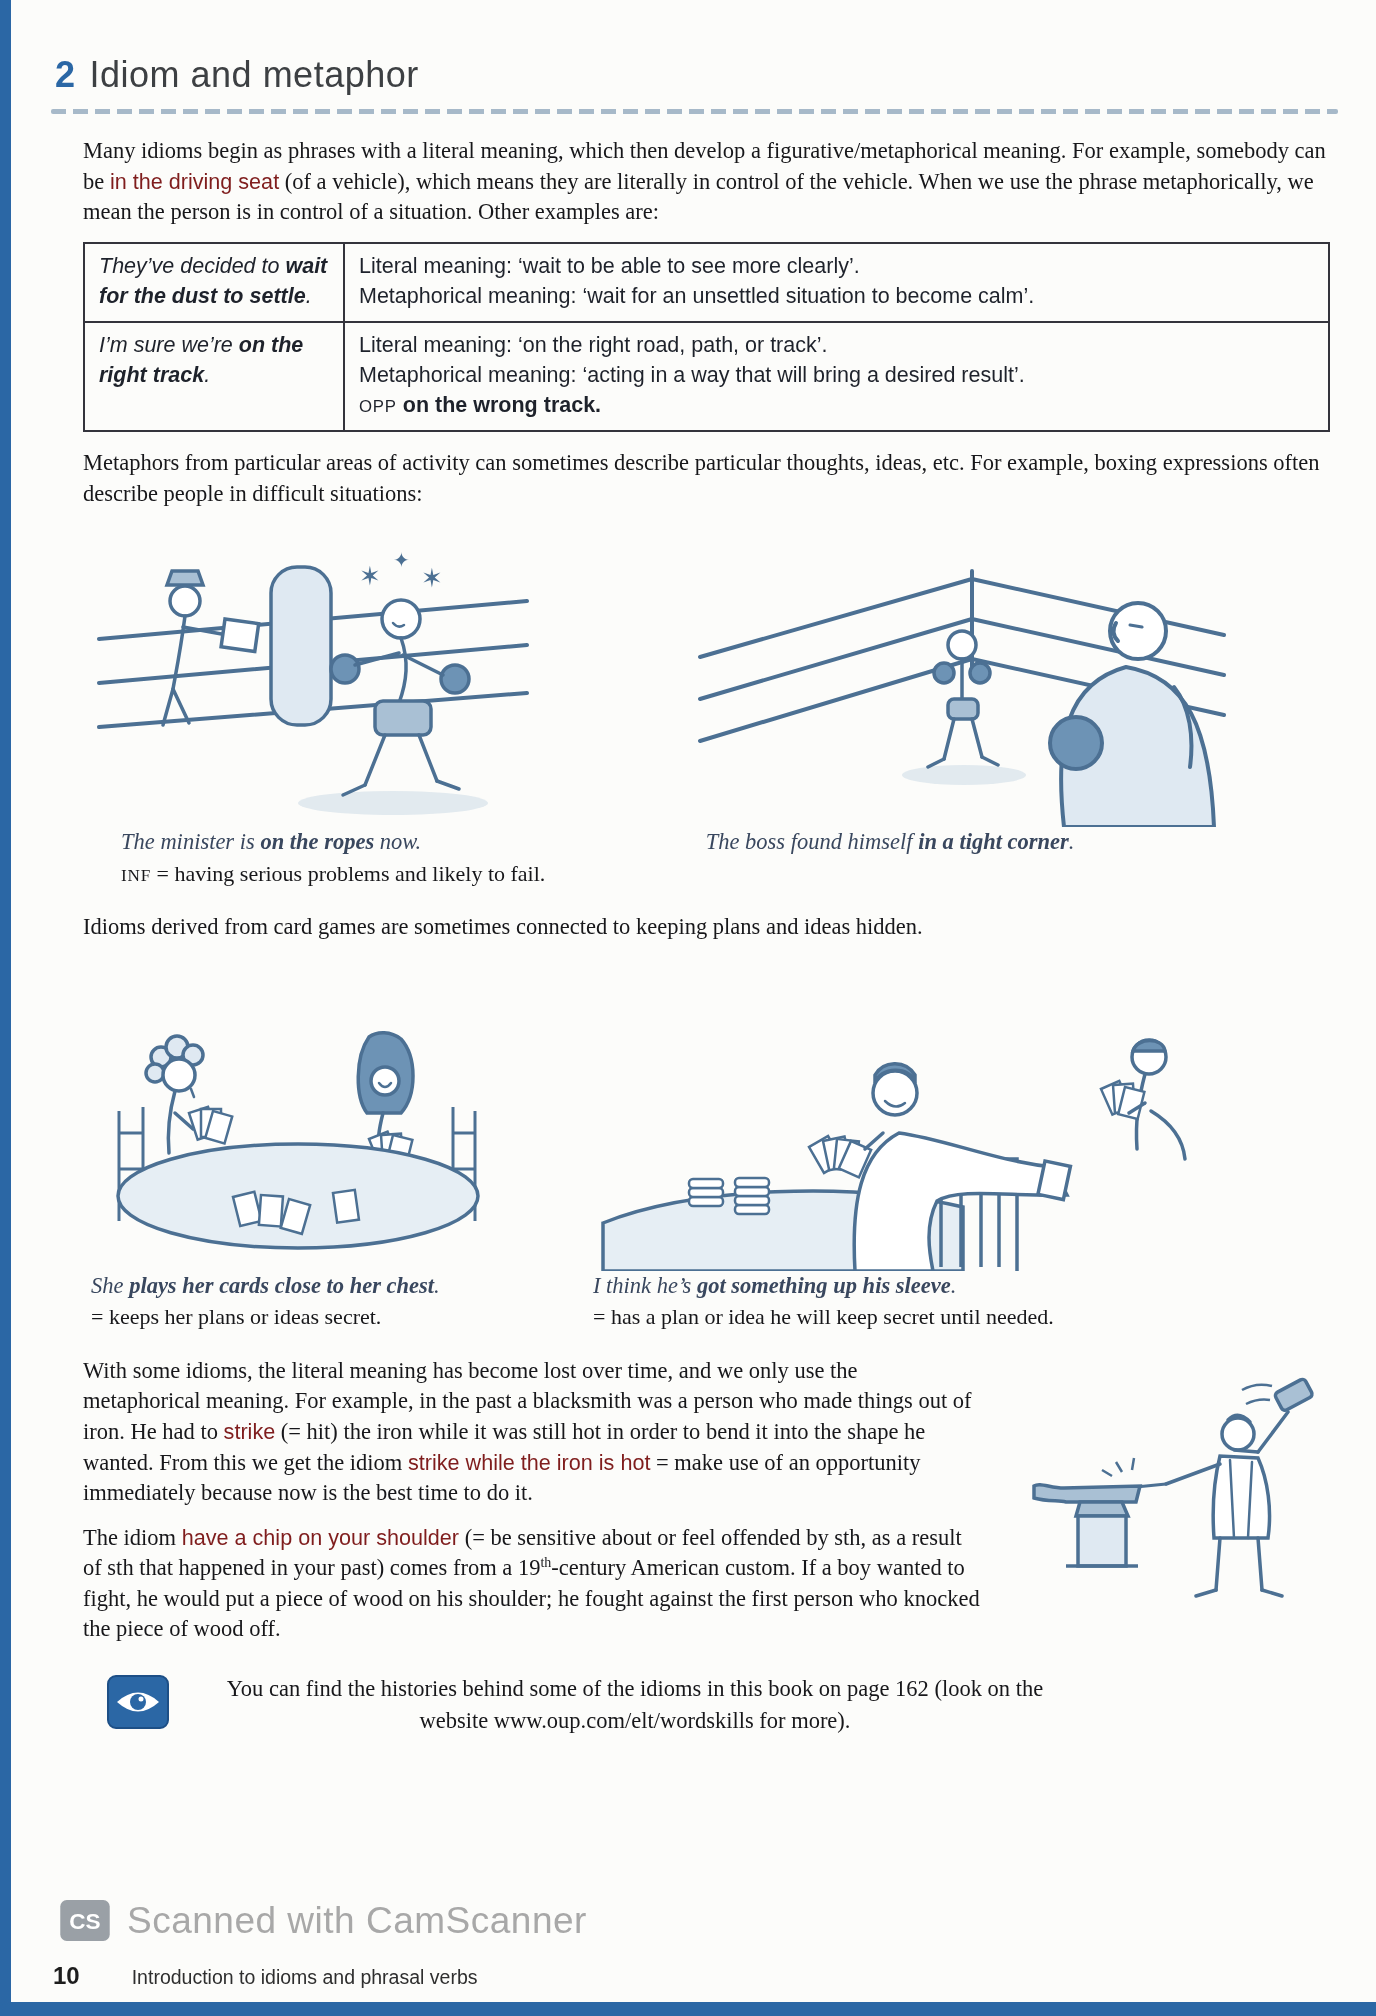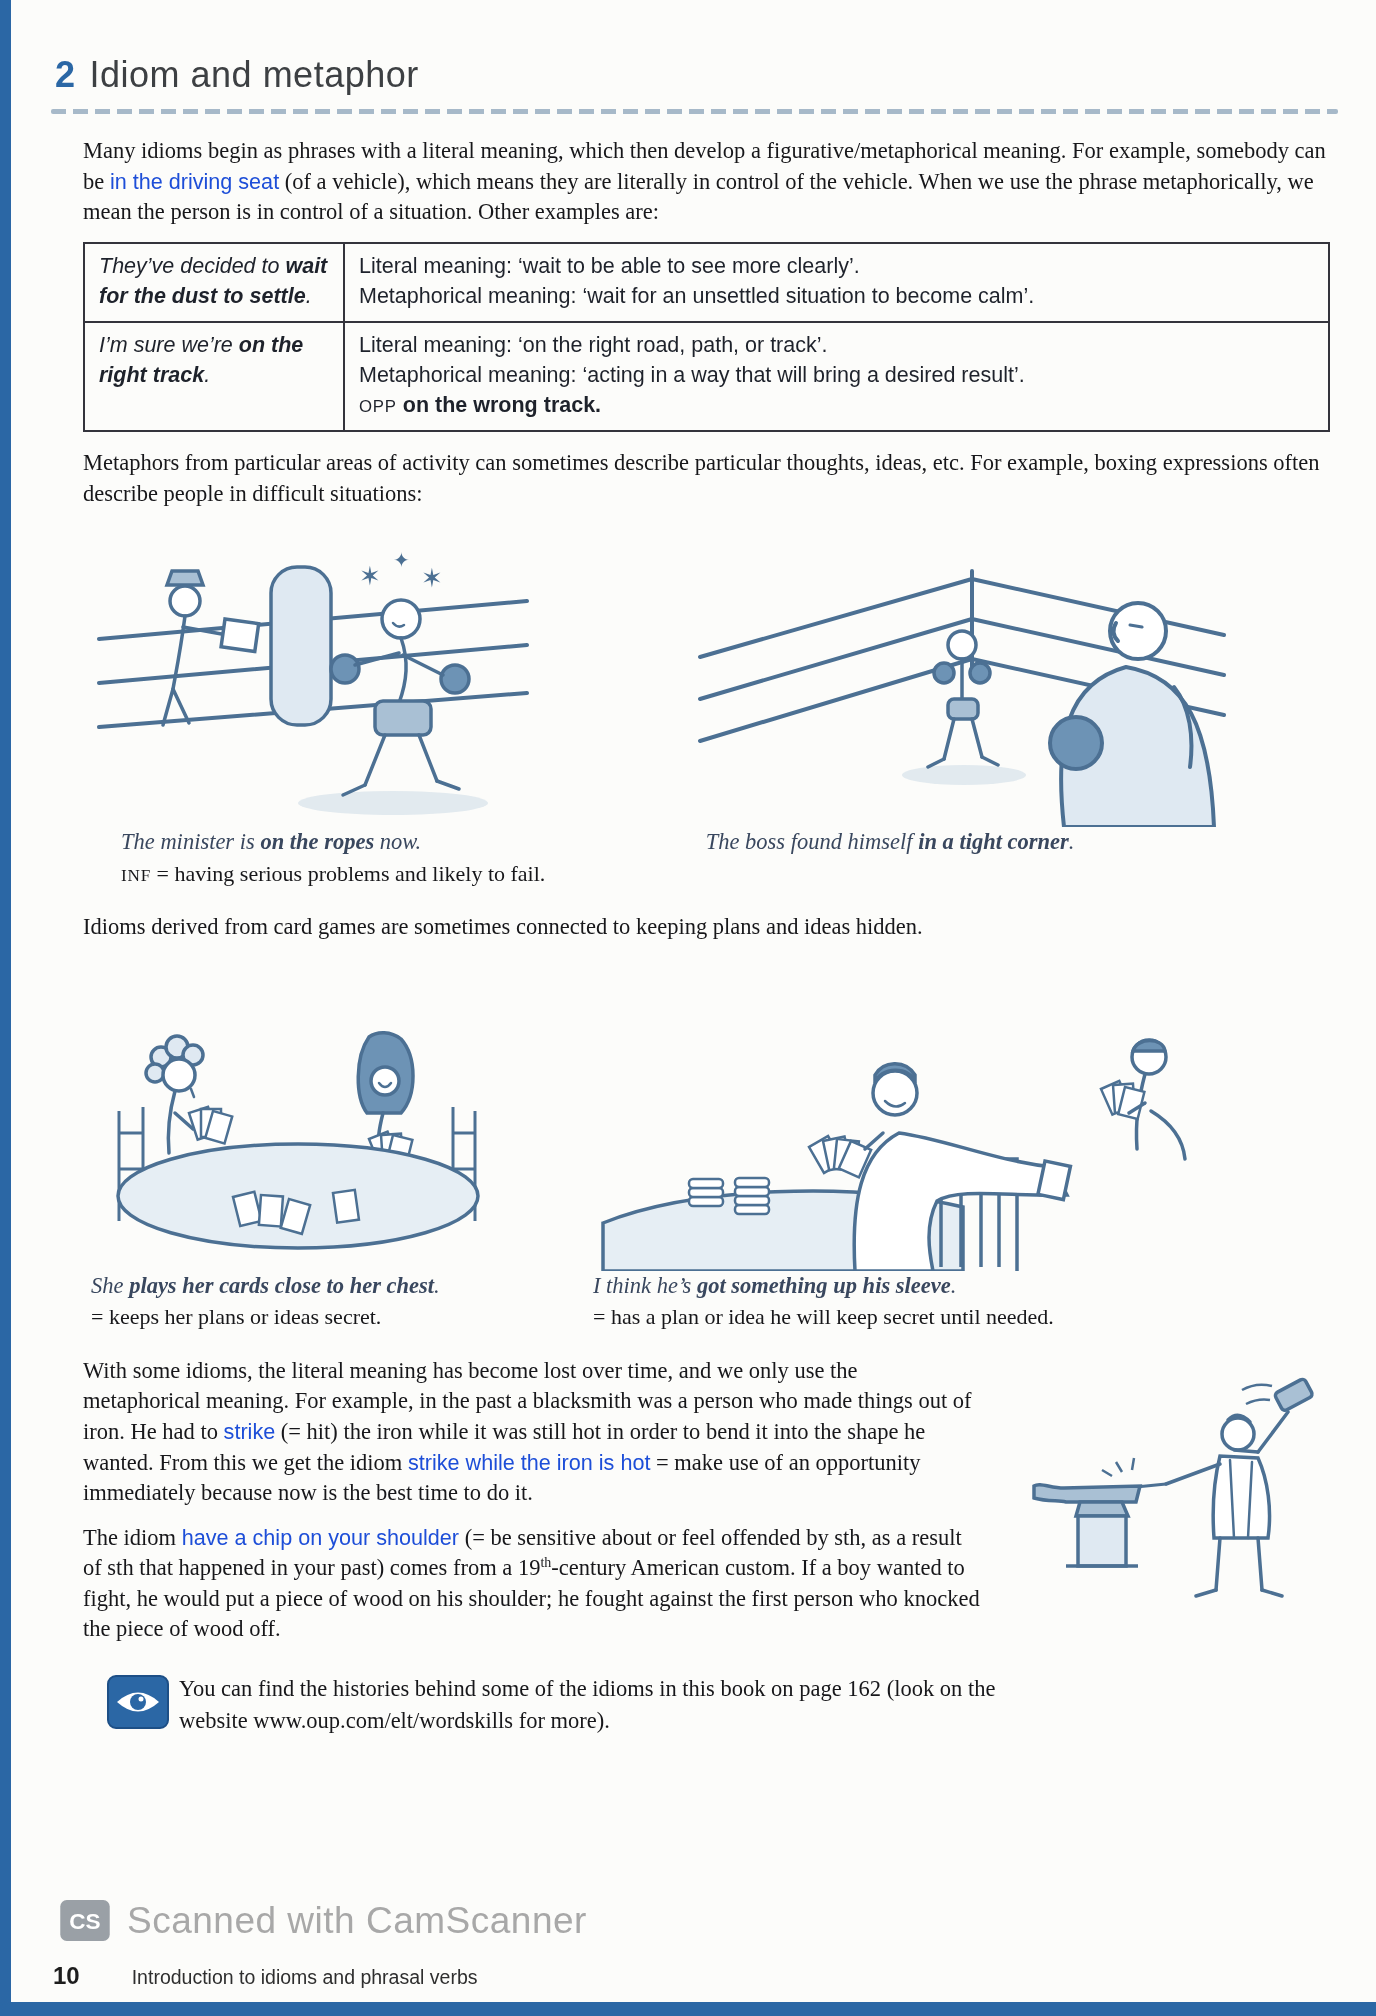--- a/index.html
+++ b/index.html
@@ -8,21 +8,21 @@
     position:relative; width:1376px; height:2016px; background:#fcfcfa;
     border-left:11px solid #2b67a5; border-bottom:14px solid #2b67a5;
     overflow:hidden; color:#17171a;
   }
   .head { margin:54px 46px 0 44px; }
   .head h1 { font-family:Liberation Sans, sans-serif; font-size:36px; font-weight:500; color:#3d4043; letter-spacing:.5px; }
   .unit { color:#2b67a5; font-weight:700; margin-right:14px; }
   .rule { height:5px; margin:13px 38px 0 40px; background:repeating-linear-gradient(90deg,#a7b9c9 0 15px, transparent 15px 22px); border-radius:2px; }
   .content { padding:0 46px 0 72px; }
   p.body { font-size:22.5px; line-height:1.36; margin-top:22px; color:#17171a; }
-  .vocab { font-family:"Liberation Sans", sans-serif; color:#1d4ed8; font-size:.96em; }
+  .vocab { font-family:"Liberation Sans", sans-serif; color:#7f1d1d; font-size:.96em; }
   sup { font-size:.62em; vertical-align:super; }
 
   table.examples { width:100%; border-collapse:collapse; margin-top:14px;
     font-family:"Liberation Sans", sans-serif; font-size:21.5px; color:#1e222b; }
   table.examples td { border:2.5px solid #34343c; vertical-align:top; padding:7px 14px 10px; line-height:1.4; }
   td.idiom { width:260px; font-style:italic; }
   .sc { font-size:.78em; letter-spacing:.8px; }
 
   .figrow { display:flex; align-items:flex-start; margin-top:18px; }
   figure { margin:0; }
@@ -34,21 +34,21 @@
   .cap1 { font-style:italic; font-size:22.5px; color:#39475e; line-height:1.3; }
   .cap2 { font-size:22px; margin-top:3px; color:#17171a; line-height:1.3; }
   .pad-cap-a { padding-left:28px; }
   .pad-cap-b { padding-left:14px; }
   .pad-cap-c { padding-left:8px; }
   .hang { padding-left:30px; text-indent:-30px; max-width:520px; }
 
   .bs-wrap { margin-top:24px; }
   .bs-illustration { float:right; margin:4px 4px 8px 26px; }
 
-  .note { clear:both; display:flex; align-items:flex-start; gap:8px; margin:28px 0 0 22px; }
+  .note { clear:both; display:flex; align-items:flex-start; gap:24px; margin:28px 0 0 22px;text-align:center; }
   .note-text { font-size:22.5px; line-height:1.4; max-width:880px; }
 
   .watermark { position:absolute; left:48px; bottom:60px; display:flex; align-items:center; gap:16px; }
   .watermark-text { font-family:"Liberation Sans", sans-serif; font-size:37px; color:#a8a8a8; letter-spacing:.5px; }
 
   .footer { position:absolute; left:42px; bottom:12px; display:flex; align-items:baseline; gap:52px;
     font-family:"Liberation Sans", sans-serif; }
   .footer .pn { font-size:24px; font-weight:700; color:#1d1d1d; }
   .footer .ft { font-size:19.5px; color:#2e2e2e; }
 

